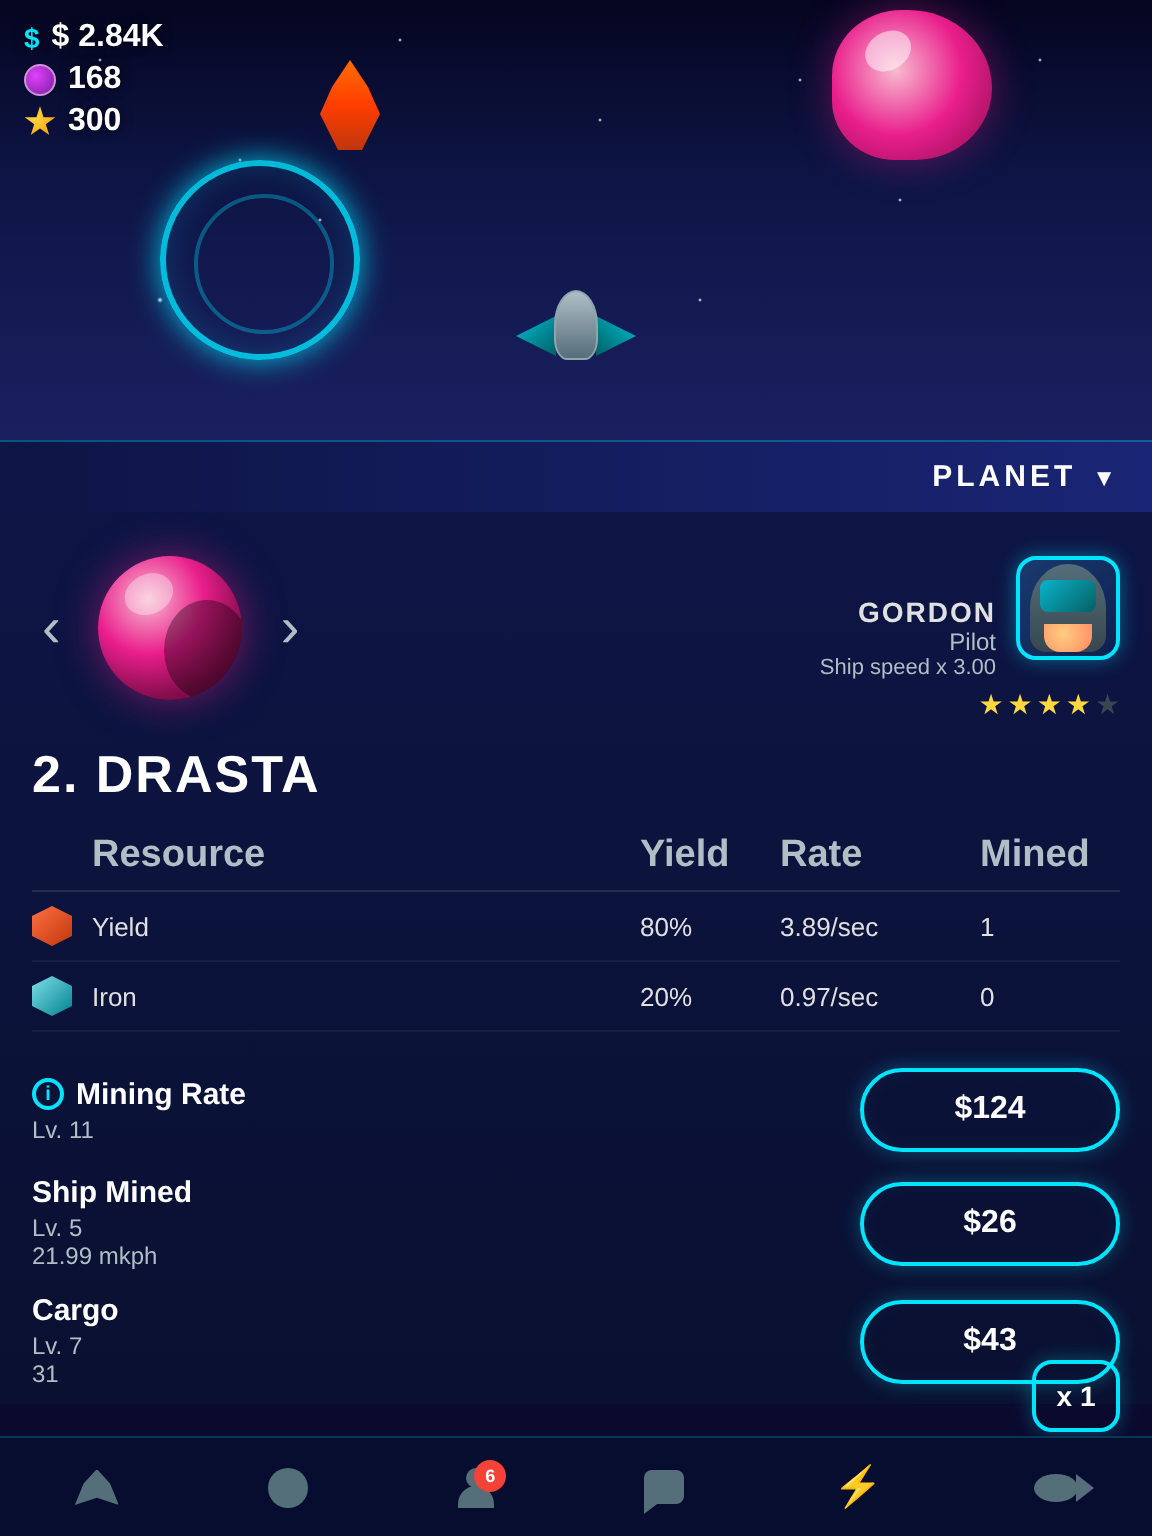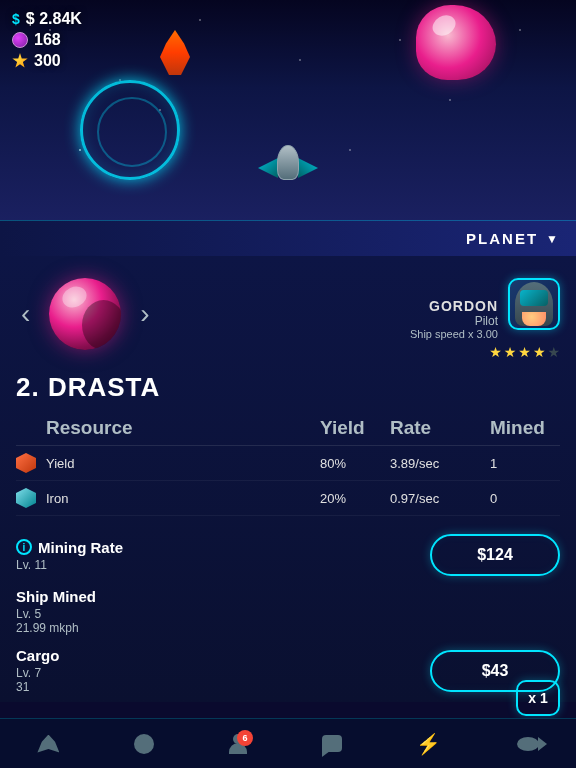--- a/index.html
+++ b/index.html
@@ -715,20 +715,23 @@
     </div>
 
     <div class="upgrade-row">
       <div class="upgrade-info">
         <div class="upgrade-title">
           <span>Ship Mined</span>
         </div>
         <div class="upgrade-level">Lv. 5</div>
         <div class="upgrade-value">21.99 mkph</div>
       </div>
+      <button class="upgrade-btn">
+        <span>$26</span>
+      </button>
     </div>
 
     <div class="upgrade-row">
       <div class="upgrade-info">
         <div class="upgrade-title">
           <span>Cargo</span>
         </div>
         <div class="upgrade-level">Lv. 7</div>
         <div class="upgrade-value">31</div>
       </div>

